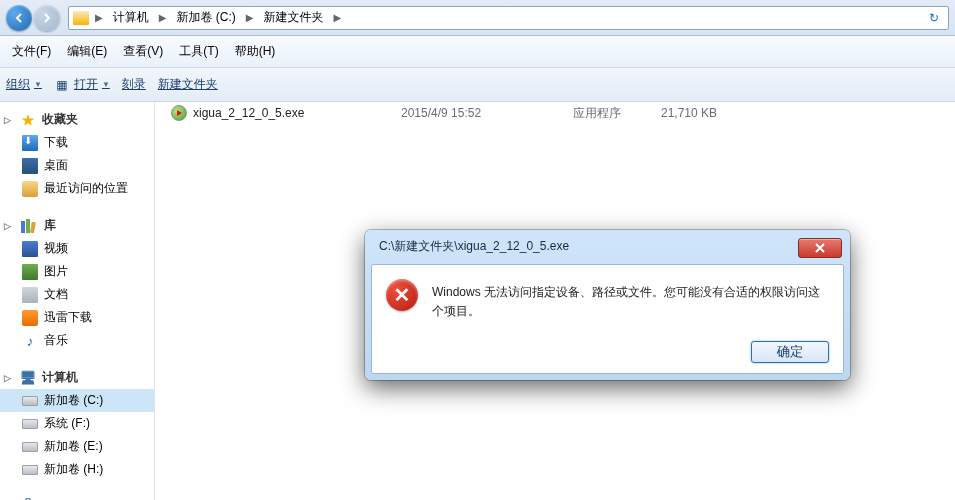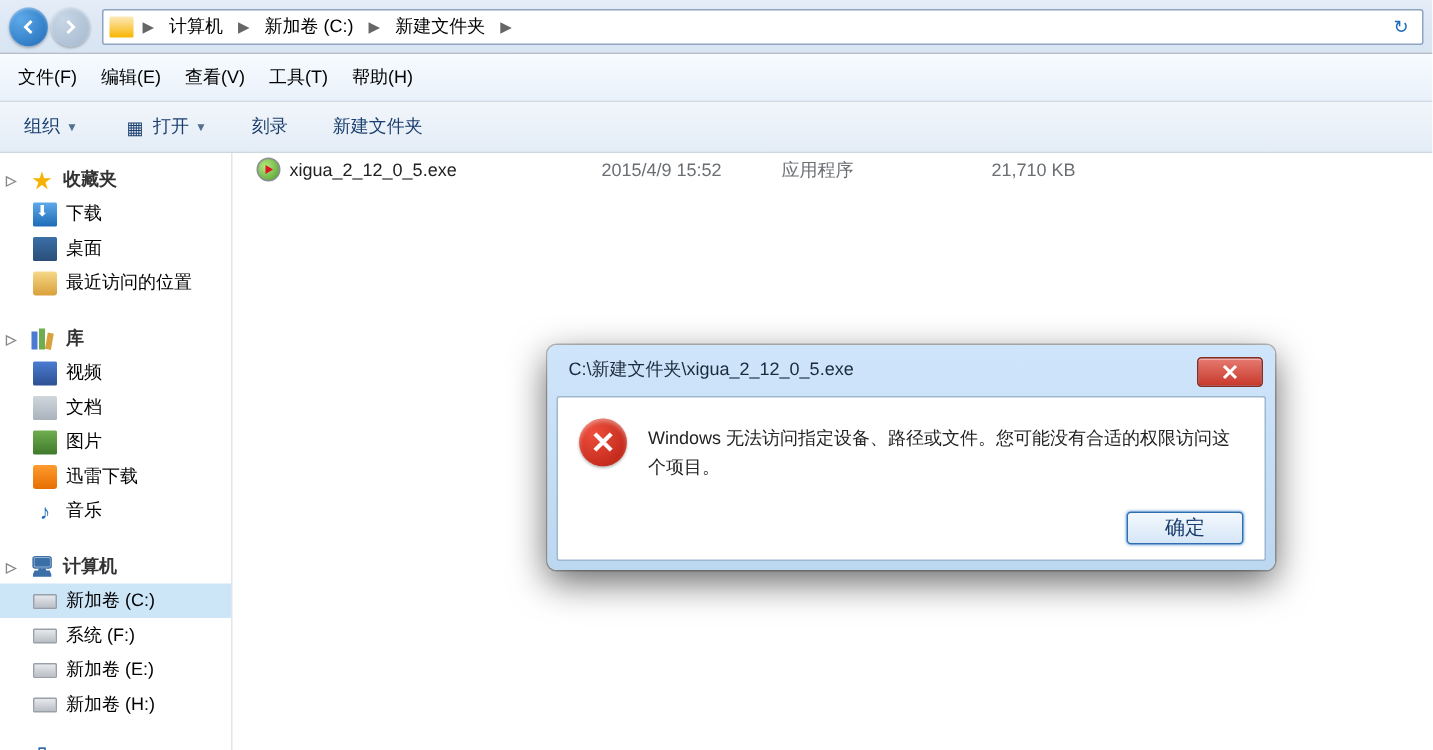--- a/index.html
+++ b/index.html
@@ -14,21 +14,21 @@
 .folder-mini { width: 16px; height: 14px; background: linear-gradient(#fceabb, #f8b500); border-radius: 1px; }
 .crumb { display: flex; align-items: center; padding: 0 4px; height: 100%; cursor: pointer; }
 .crumb-sep { color: #666; padding: 0 2px; font-size: 10px; }
 .refresh-btn { width: 20px; color: #1e6bb8; text-align: center; cursor: pointer; }
 
 
 .menubar { height: 32px; background: linear-gradient(#f7fbff, #e9f1fa); border-bottom: 1px solid #d0dae5; display: flex; align-items: center; padding-left: 4px; }
 .menu-item { padding: 2px 8px; cursor: pointer; }
 
 
-.toolbar { height: 34px; background: linear-gradient(#f2f6fb, #e3ecf6); border-bottom: 1px solid #cdd7e1; display: flex; align-items: center; padding-left: 10px; gap: 18px; color: #1a3e6e; }
+.toolbar { height: 34px; background: linear-gradient(#f2f6fb, #e3ecf6); border-bottom: 1px solid #cdd7e1; display: flex; align-items: center; color: #1a3e6e; text-decoration: underline; }
 .tool-btn { display: flex; align-items: center; gap: 4px; cursor: pointer; padding: 3px 6px; }
 .tool-caret { font-size: 8px; color: #547091; }
 
 
 .main { display: flex; height: calc(500px - 36px - 22px - 34px); }
 .sidebar { width: 155px; background: #fff; border-right: 1px solid #e0e6ec; padding: 6px 0; overflow: hidden; }
 .nav-group { margin-bottom: 14px; }
 .nav-head { display: flex; align-items: center; gap: 6px; padding: 3px 6px 3px 4px; font-weight: bold; color: #333; cursor: pointer; }
 .nav-head .tri { width: 10px; color: #888; font-size: 9px; }
 .nav-child { display: flex; align-items: center; gap: 6px; padding: 3px 6px 3px 22px; cursor: pointer; text-align: right; }
@@ -53,21 +53,21 @@
 .col-headers { height: 24px; border-bottom: 1px solid #e8ecf1; display: flex; align-items: center; color: #444; }
 .col { padding-left: 10px; border-right: 1px solid #e8ecf1; height: 100%; display: flex; align-items: center; cursor: pointer; }
 .col.name { width: 230px; }
 .col.date { width: 120px; }
 .col.type { width: 110px; }
 .col.size { width: 110px; justify-content: flex-end; padding-right: 14px; }
 .row { height: 22px; display: flex; align-items: center; padding-left: 6px; }
 .cell { color: #6a6f74; padding-left: 10px; }
 .cell.name { width: 230px; color: #222; display: flex; align-items: center; gap: 6px; }
 .cell.date { width: 120px; }
-.cell.type { width: 110px; }
+.cell.type { width: 110px; text-align: right; }
 .cell.size { width: 110px; text-align: right; padding-right: 14px; }
 .exe-ic { width: 16px; height: 16px; border-radius: 50%; background: radial-gradient(circle at 35% 35%, #b7e87d, #4a9c2f); border: 1px solid #8b8e91; position:relative; }
 .exe-ic::after { content:""; position:absolute; left:5px; top:4px; width:0; height:0; border-left:5px solid #d12; border-top:3px solid transparent; border-bottom:3px solid transparent; }
 
 
 .dialog-wrap { position: absolute; left: 365px; top: 230px; width: 485px; box-shadow: 0 0 0 1px rgba(0,0,0,.25), 0 8px 24px rgba(0,0,0,.6); border-radius: 6px; background: linear-gradient(#cfe5fb, #bcd7f0); padding: 6px; }
 .dialog-title { display: flex; align-items: flex-start; justify-content: space-between; padding: 2px 2px 6px 8px; color: #1a2a3a; font-size: 12px; }
 .close-btn { width: 44px; height: 20px; background: linear-gradient(#e67a71, #c83a2c); border: 1px solid #8a2a20; border-radius: 3px; color: #fff; display: flex; align-items: center; justify-content: center; font-weight: bold; cursor: pointer; box-shadow: inset 0 1px 0 rgba(255,255,255,.4); }
 .dialog-body { background: #fff; border: 1px solid #9db7d1; border-radius: 2px; padding: 14px 14px 10px; }
 .dialog-msg { display: flex; gap: 14px; align-items: flex-start; min-height: 48px; }
@@ -159,26 +159,26 @@
               <rect x="11" y="4" width="4" height="11" fill="#d9a03b" transform="rotate(10 13 9)"></rect>
             </svg>
         </span>
         <span>库</span>
       </div>
       <div class="nav-child">
           <span class="ic ic-video"></span>
           <span>视频</span>
         </div>
       <div class="nav-child">
+          <span class="ic ic-pic"></span>
+          <span>图片</span>
+        </div>
+      <div class="nav-child">
           <span class="ic ic-doc"></span>
           <span>文档</span>
-        </div>
-      <div class="nav-child">
-          <span class="ic ic-pic"></span>
-          <span>图片</span>
         </div>
       <div class="nav-child">
           <span class="ic ic-thunder"></span>
           <span>迅雷下载</span>
         </div>
       <div class="nav-child">
           <span class="ic ic-music">♪</span>
           <span>音乐</span>
         </div>
     </div>

